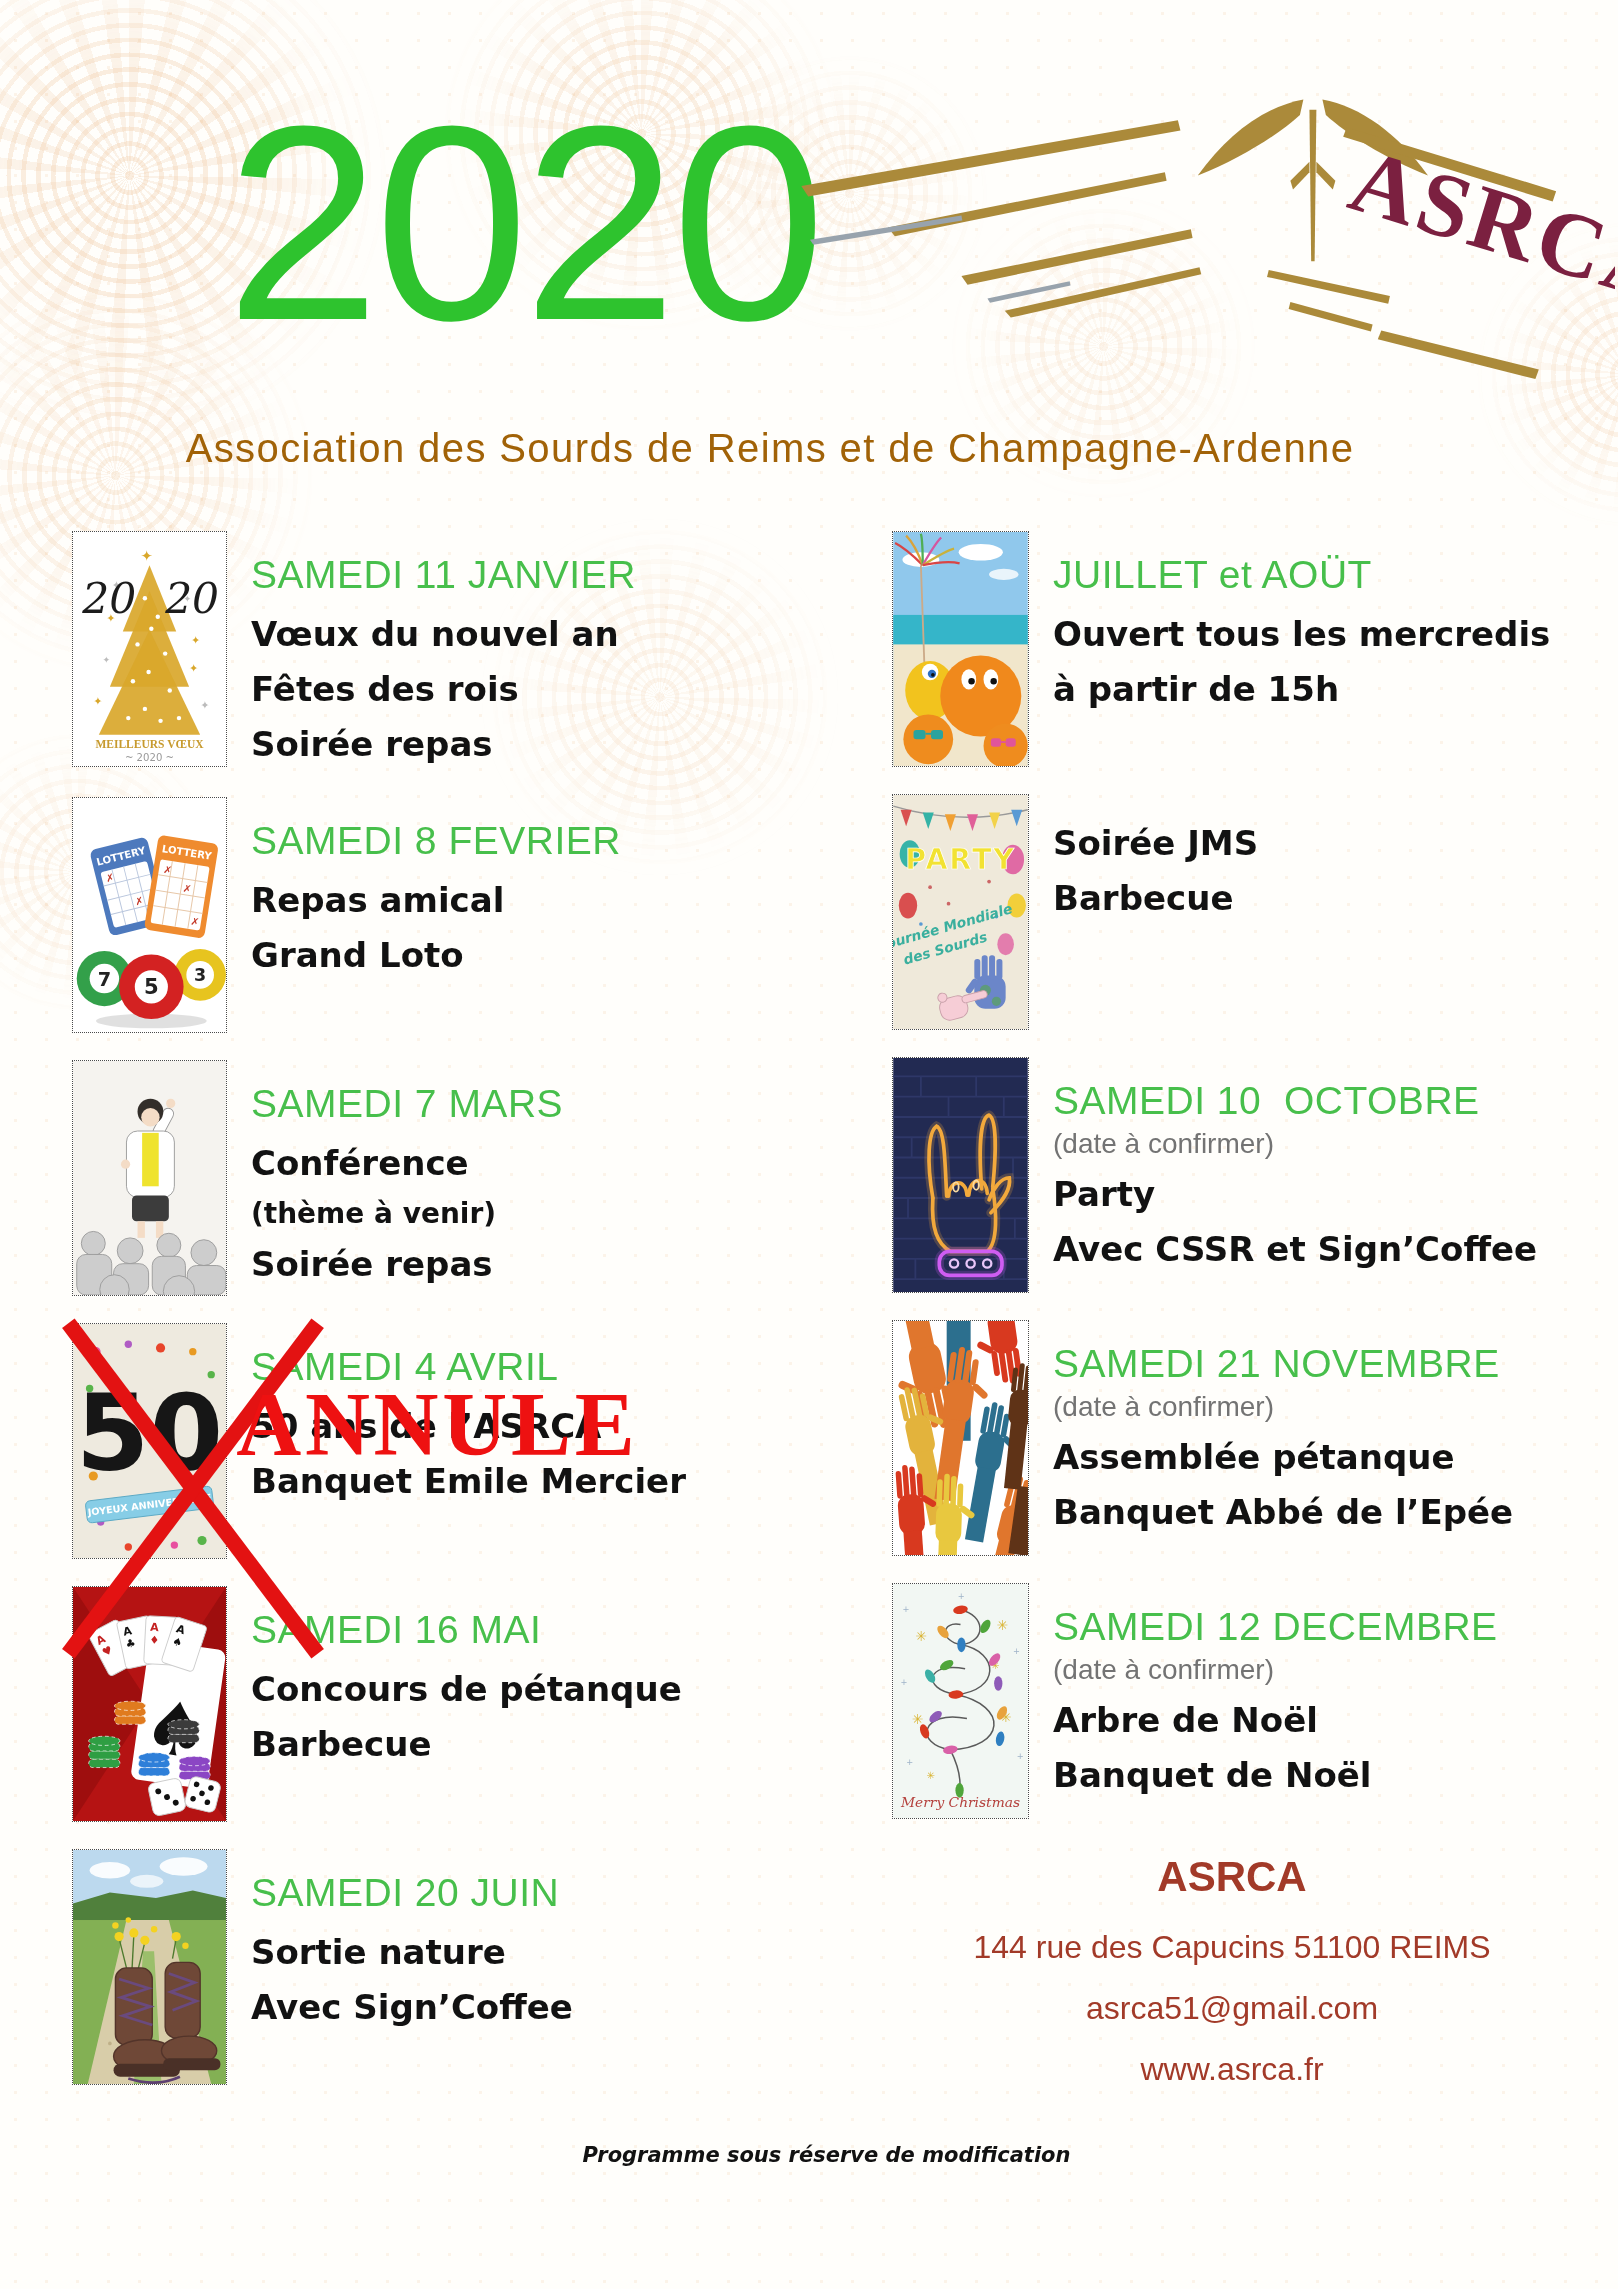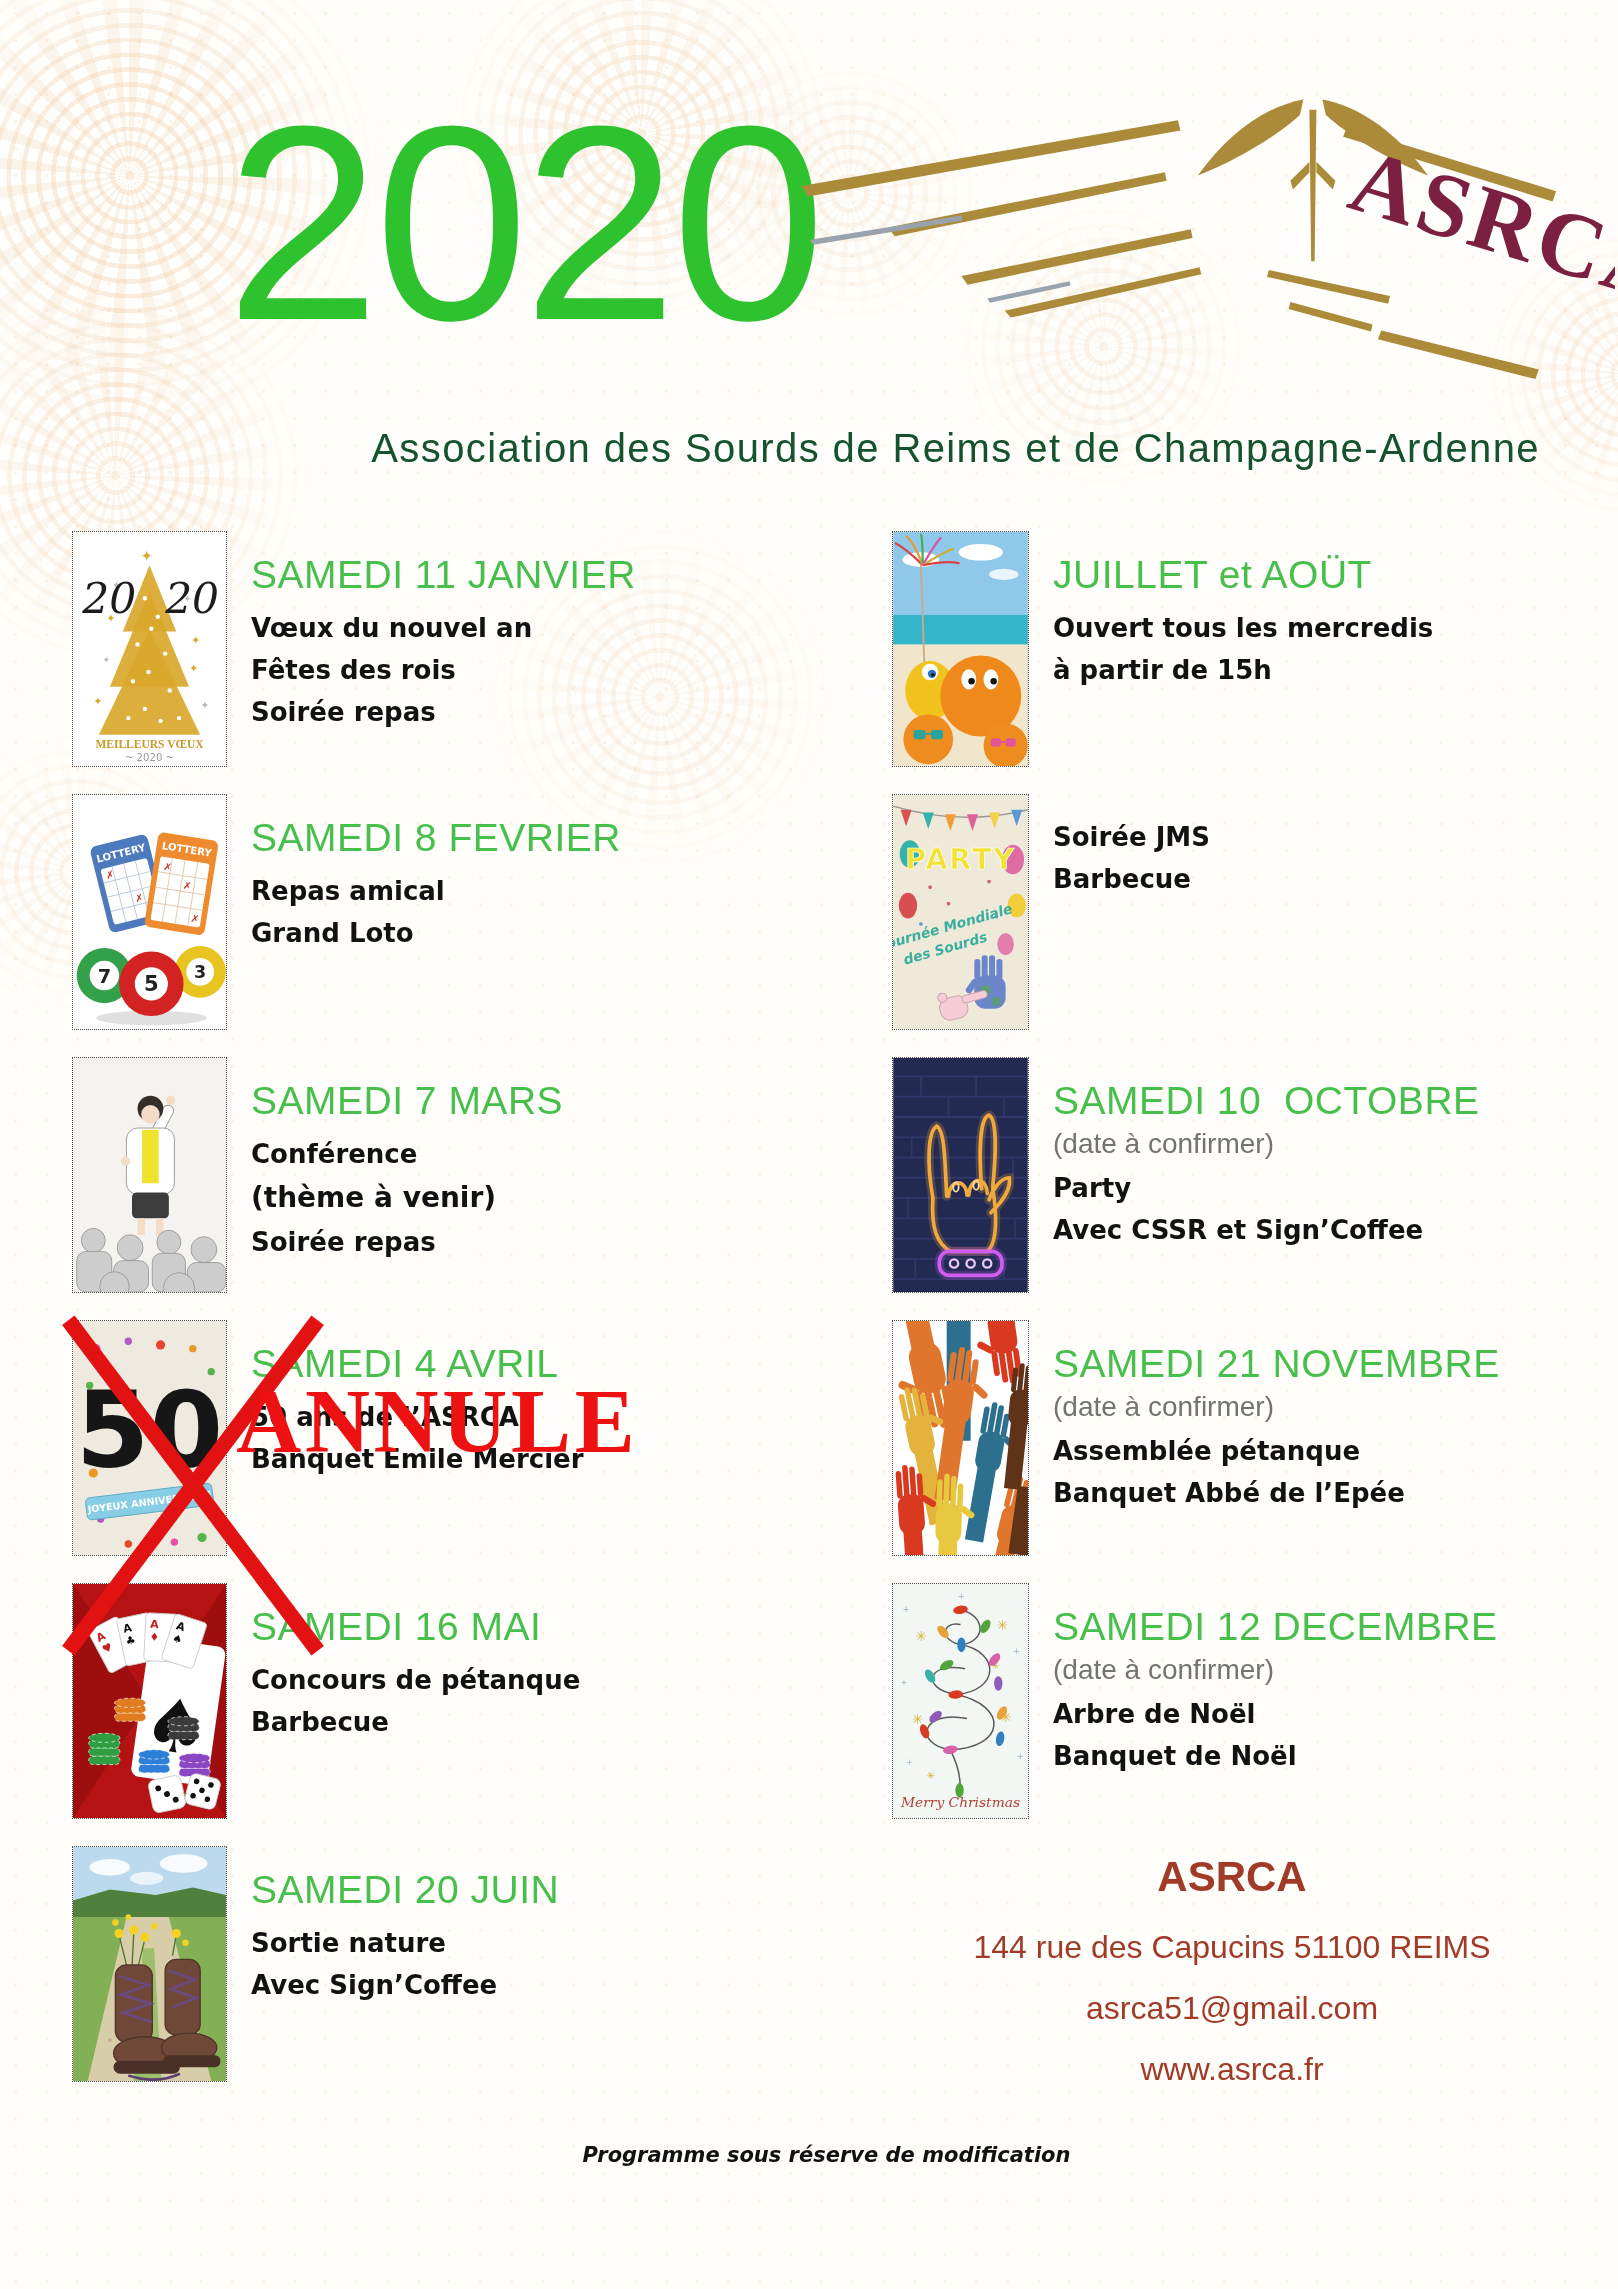--- a/index.html
+++ b/index.html
@@ -23,38 +23,38 @@
   .m4{left:711px;top:55px;width:277px;height:277px;opacity:.3}
   .m5{left:951px;top:194px;width:305px;height:305px;opacity:.3}
   .m6{left:1477px;top:222px;width:305px;height:305px;opacity:.38}
   .m7{left:480px;top:517px;width:360px;height:360px;opacity:.3}
   .m8{left:-65px;top:729px;width:286px;height:286px;opacity:.3}
 
   
   .year{position:absolute;left:226px;top:85px;z-index:1;font-size:277px;line-height:1;
         letter-spacing:-5.5px;color:#2ec32e;font-family:"Liberation Sans",sans-serif;text-align:center;}
   .logo{position:absolute;left:784px;top:72px;width:831px;height:318px;z-index:1;}
-  .subtitle{position:absolute;left:0;top:426px;width:1540px;text-align:right;z-index:1;
-        font-size:40px;letter-spacing:1.4px;color:#14532d;font-family:"Liberation Sans",sans-serif;}
+  .subtitle{position:absolute;left:0;top:426px;width:1540px;text-align:center;z-index:1;
+        font-size:40px;letter-spacing:1.4px;color:#a16207;font-family:"Liberation Sans",sans-serif;}
 
   
   .col{position:absolute;z-index:1;display:flex;flex-direction:column;gap:25px;}
   .col-left{left:72px;top:531px;width:748px;}
   .col-right{left:872px;top:531px;width:743px;margin-left:20px;}
   .event{display:flex;gap:24px;min-height:238px;}
   .thumb-wrap{position:relative;flex:0 0 auto;}
   svg.thumb{display:block;border:1.8px dotted #4a4a4a;background:#fff;}
   .col-left  svg.thumb{width:153px;height:234px;}
   .col-right svg.thumb{width:135px;height:234px;}
   .info{position:relative;padding-top:22px;}
   .ev-title{font-size:39px;line-height:1.15;color:#47bf4b;letter-spacing:0.5px;white-space:pre-wrap;
             font-family:"Liberation Sans",sans-serif;margin-bottom:9.2px;}
   .ev-note{font-size:28px;color:#737373;font-family:"Liberation Sans",sans-serif;margin:-5.5px 0 7.4px 0;}
   .ev-note:empty{display:none;}
-  .ev-line{font-size:26px;font-weight:bold;line-height:1.62;color:#121212;}
+  .ev-line{font-size:34px;font-weight:bold;line-height:1.62;color:#121212;}
   .ev-line.small{font-size:28px;}
   
   .cancel-x{position:absolute;left:-13px;top:-9.2px;width:268px;height:349px;z-index:3;pointer-events:none;}
   .annule{position:absolute;left:-14.8px;top:57px;z-index:4;font-family:"Liberation Serif",serif;
           font-weight:bold;font-size:90px;line-height:1;letter-spacing:3.7px;color:#ee1111;}
 
   
   .contact{position:absolute;left:872px;top:1853px;width:720px;text-align:center;z-index:1;
            color:#a23a28;font-family:"Liberation Sans",sans-serif;}
   .c-name{font-size:42px;font-weight:bold;margin-bottom:28px;}

